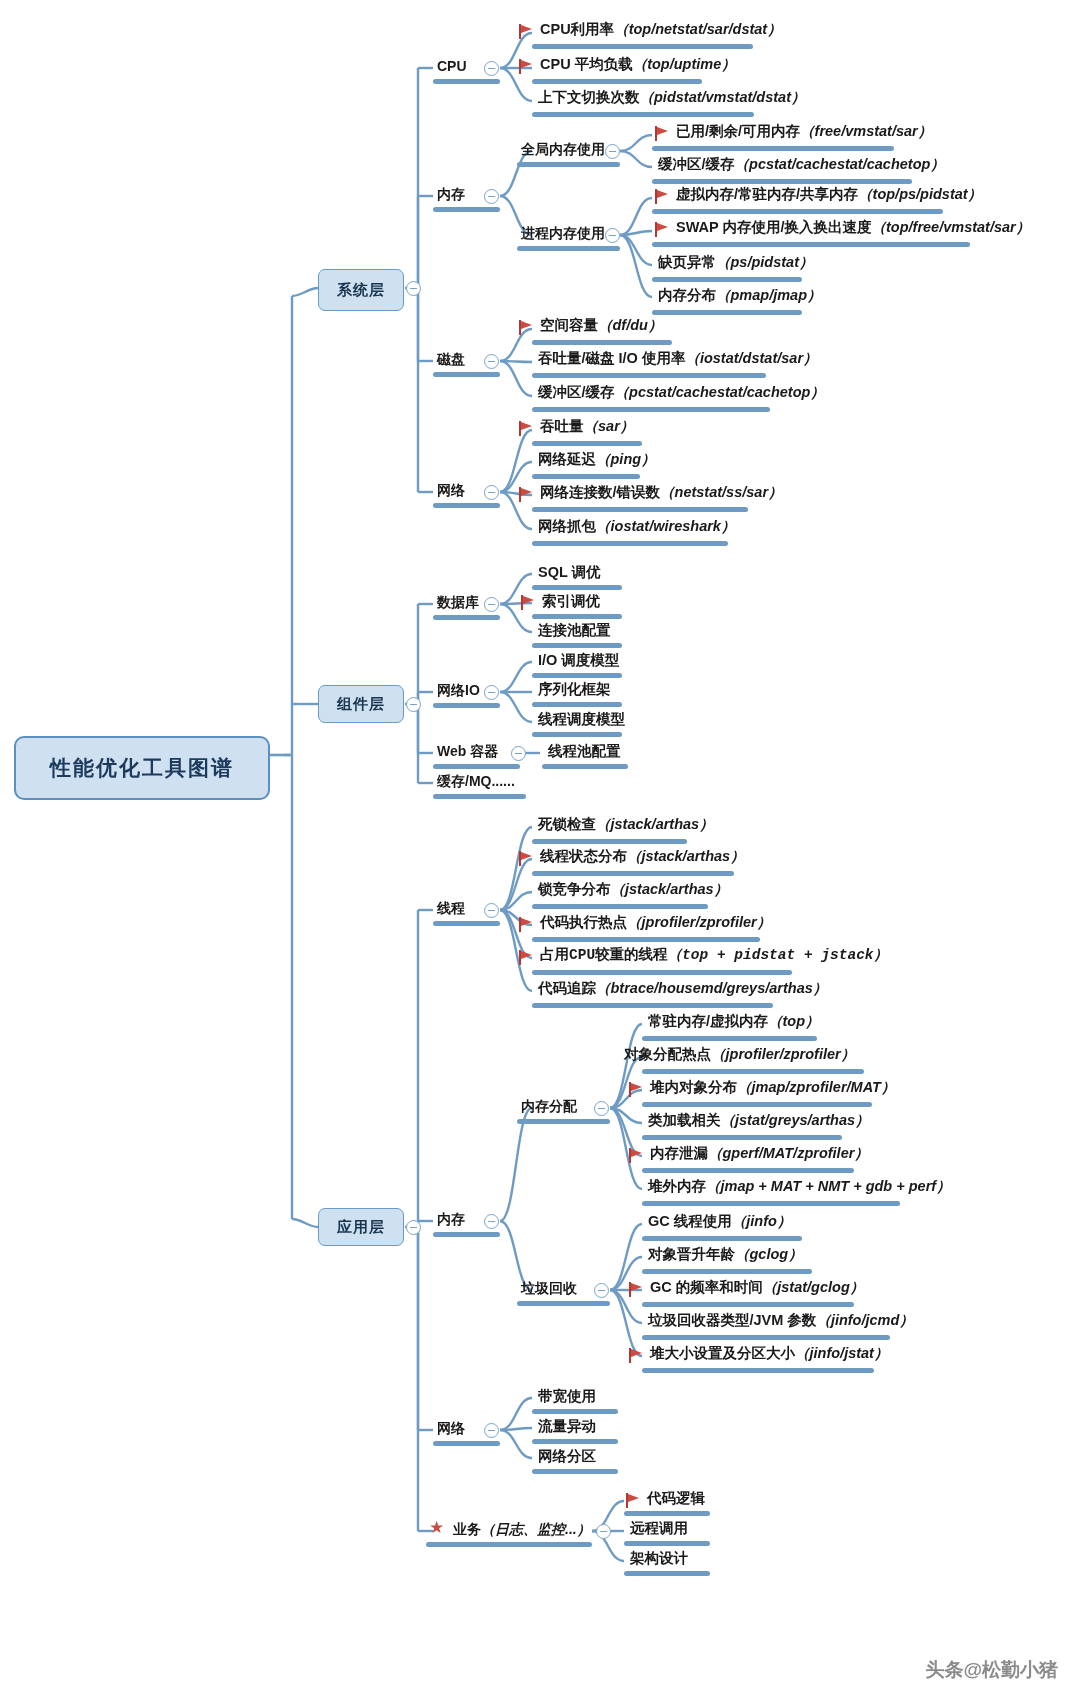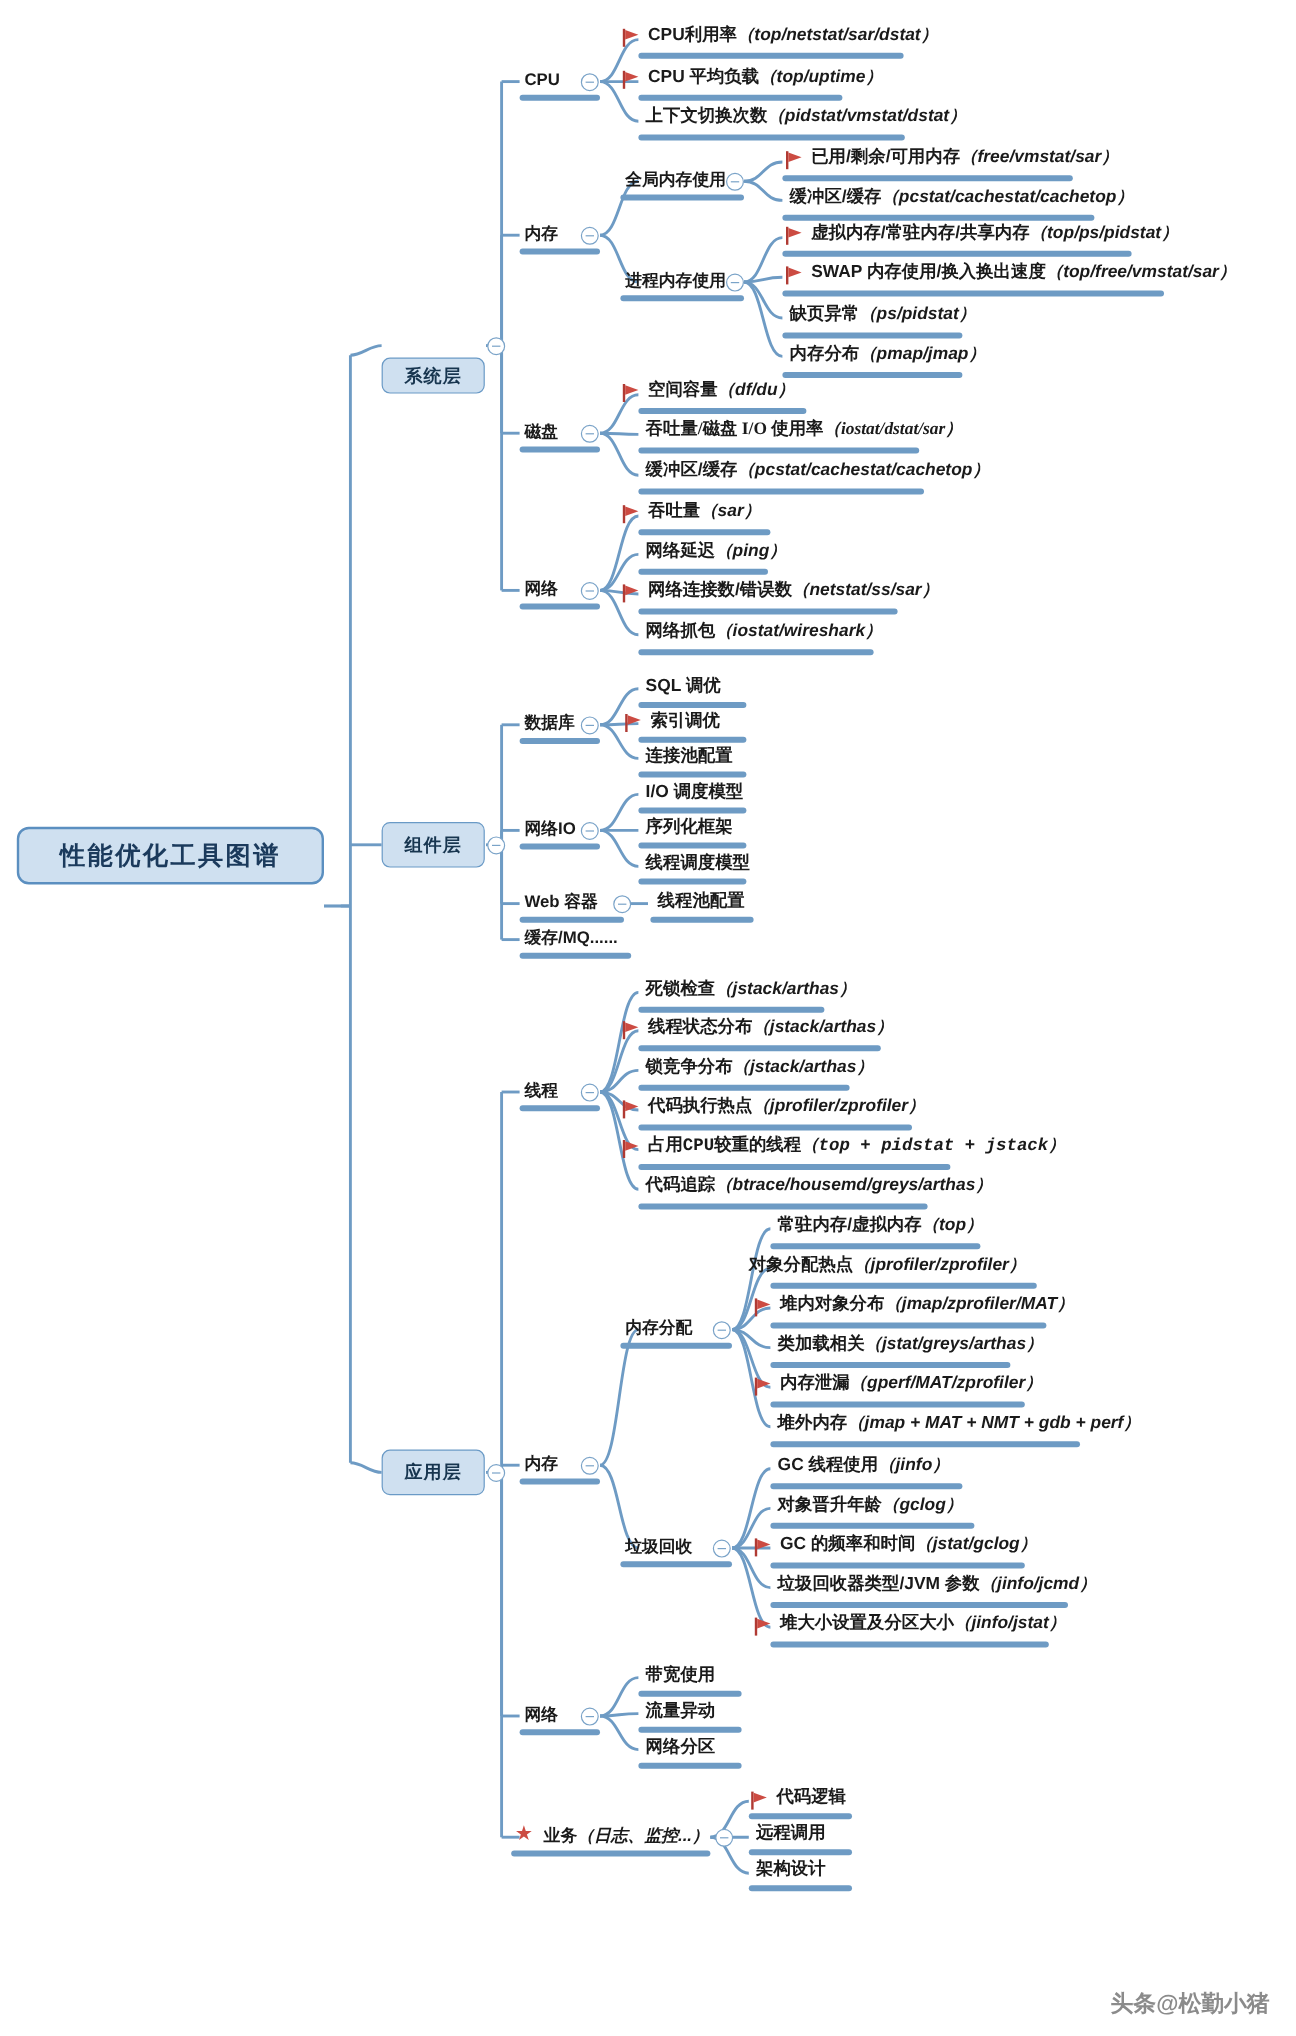--- a/index.html
+++ b/index.html
@@ -224,25 +224,25 @@
       <path d="M500 1430 C516 1430 516 1398 532 1398"></path>
       <path d="M500 1430 C516 1430 516 1428 532 1428"></path>
       <path d="M500 1430 C516 1430 516 1458 532 1458"></path>
 
       <path d="M592 1531 C608 1531 608 1501 624 1501"></path>
       <path d="M592 1531 C608 1531 608 1531 624 1531"></path>
       <path d="M592 1531 C608 1531 608 1561 624 1561"></path>
     </g>
   </svg>
 
-  <div class="root" style="left:14px; top:689px; width:256px; height:48px;">
+  <div class="root" style="left:14px; top:736px; width:256px; height:64px;">
     <span>性能优化工具图谱</span>
   </div>
 
-  <div class="layer" style="left:318px; top:269px; width:86px; height:30px;margin-top:29px;">
+  <div class="layer" style="left:318px; top:269px; width:86px; height:42px;">
     <span>系统层</span>
   </div>
   <div class="circ" style="left:406px; top:281px;"></div>
 
   <div class="layer" style="left:318px; top:685px; width:86px; height:38px;">
     <span>组件层</span>
   </div>
   <div class="circ" style="left:406px; top:697px;"></div>
 
   <div class="layer" style="left:318px; top:1208px; width:86px; height:38px;">
@@ -329,21 +329,21 @@
   </div>
   <div class="bar" style="left:433px; top:372px; width:67px;"></div>
   <div class="circ" style="left:484px; top:354px;"></div>
 
   <div class="flag" style="left:519px; top:320px;"></div>
   <div class="node leaf" style="left:540px; top:318px;">
     <span class="txt">空间容量<i>（df/du）</i></span>
   </div>
   <div class="bar" style="left:532px; top:340px; width:140px;"></div>
 
-  <div class="node leaf" style="left:538px; top:351px;font-family:Liberation Serif, serif;">
+  <div class="node leaf" style="left:538px; top:351px;">
     <span class="txt">吞吐量/磁盘 I/O 使用率<i>（iostat/dstat/sar）</i></span>
   </div>
   <div class="bar" style="left:532px; top:373px; width:234px;"></div>
 
   <div class="node leaf" style="left:538px; top:385px;">
     <span class="txt">缓冲区/缓存<i>（pcstat/cachestat/cachetop）</i></span>
   </div>
   <div class="bar" style="left:532px; top:407px; width:238px;"></div>
 
   <div class="node l2" style="left:437px; top:483px;">

